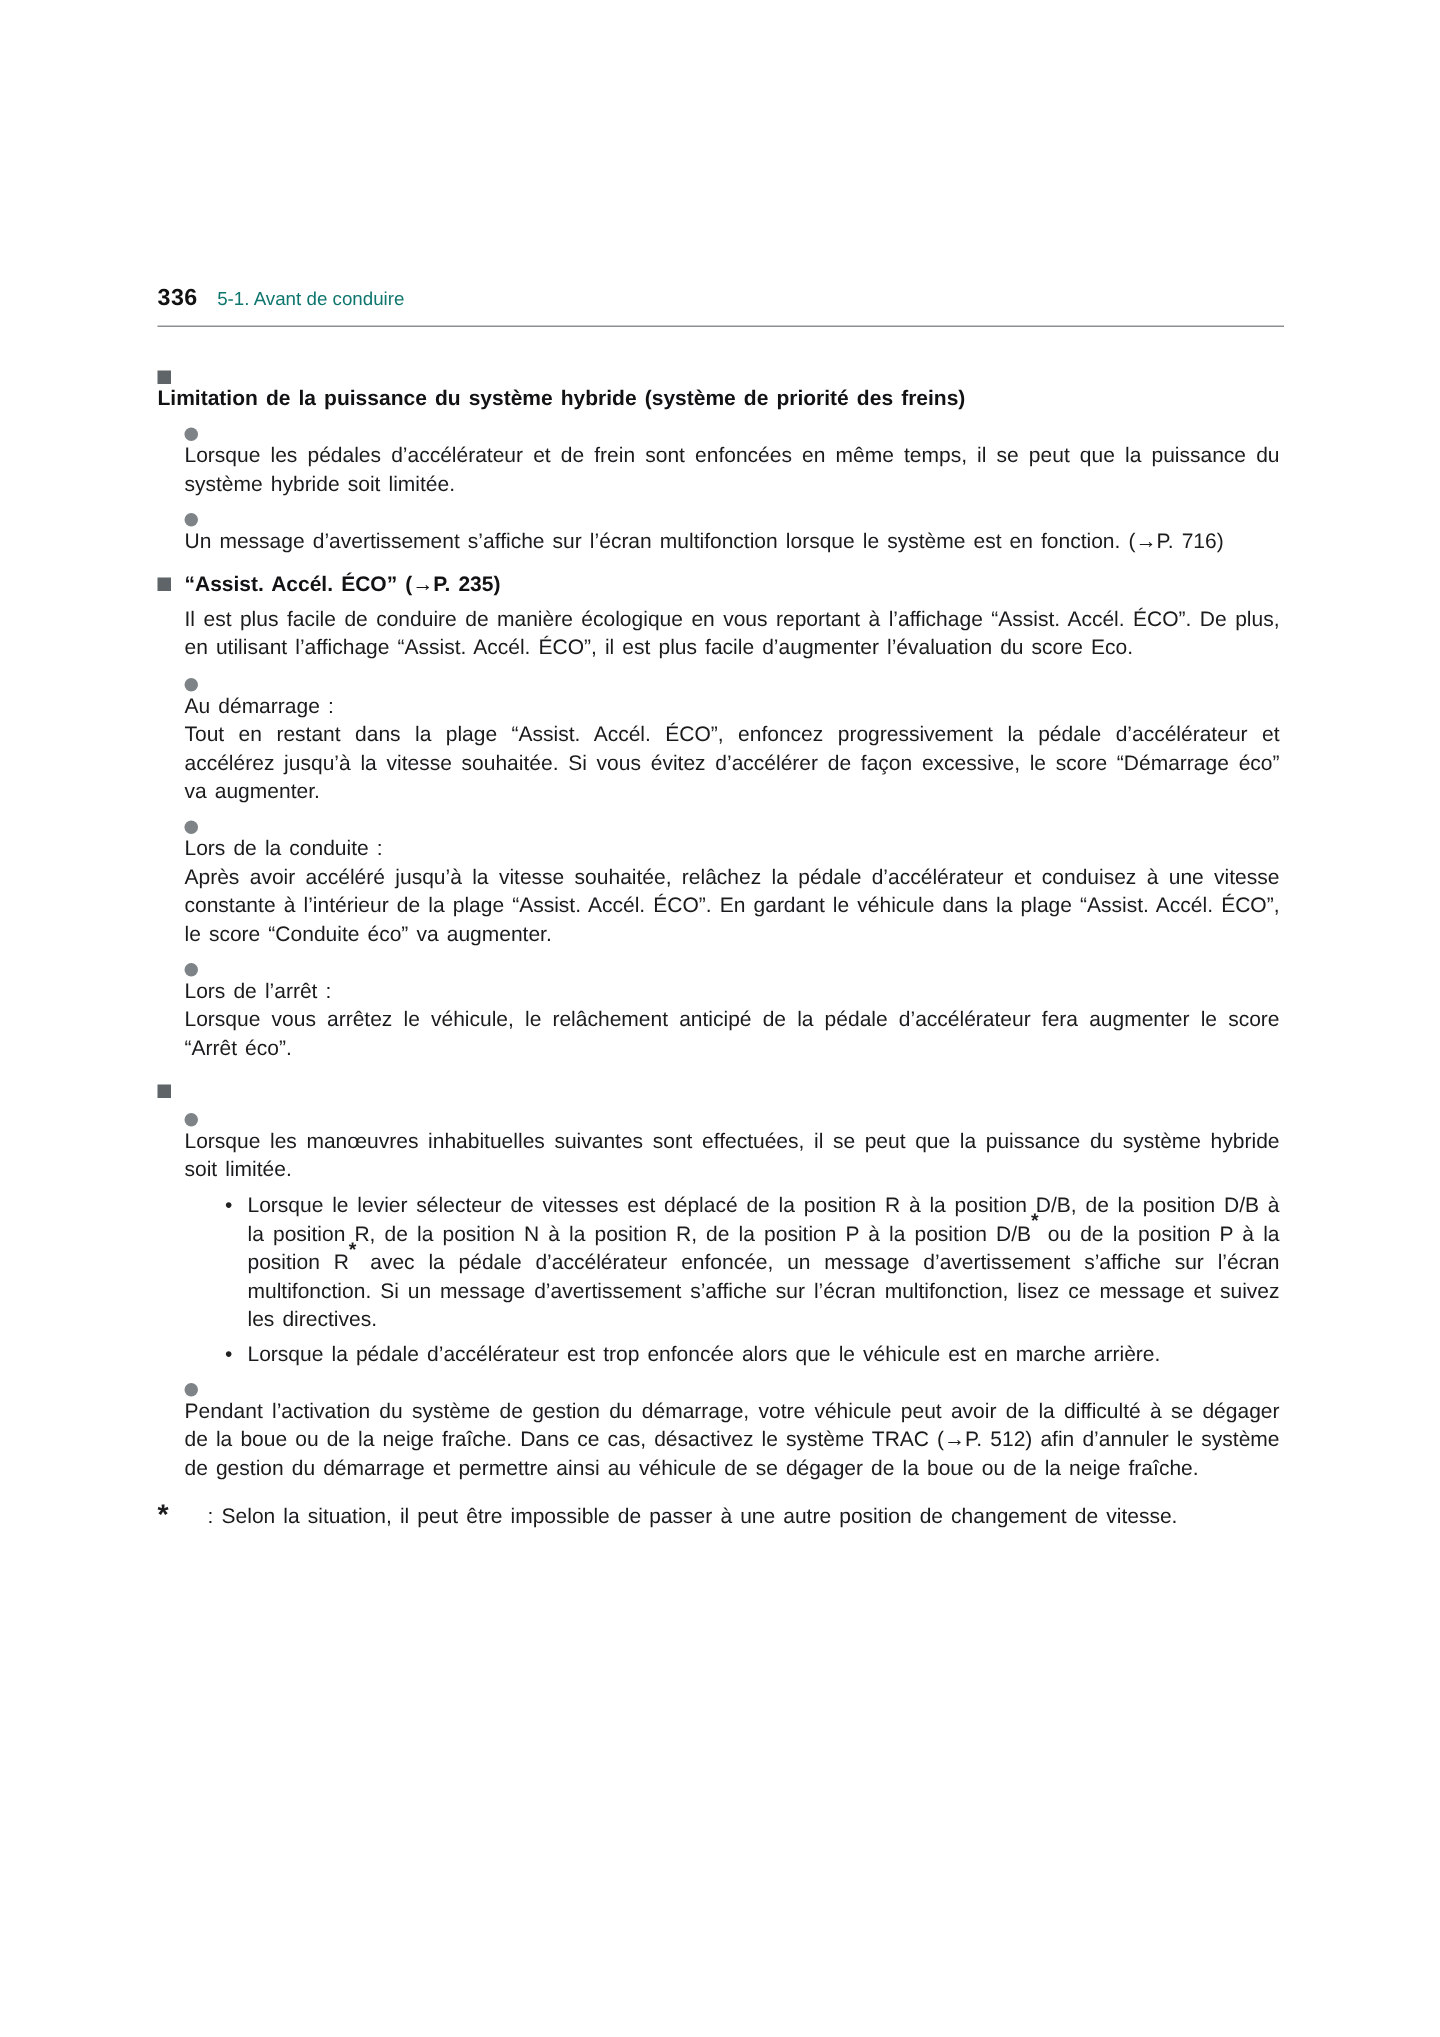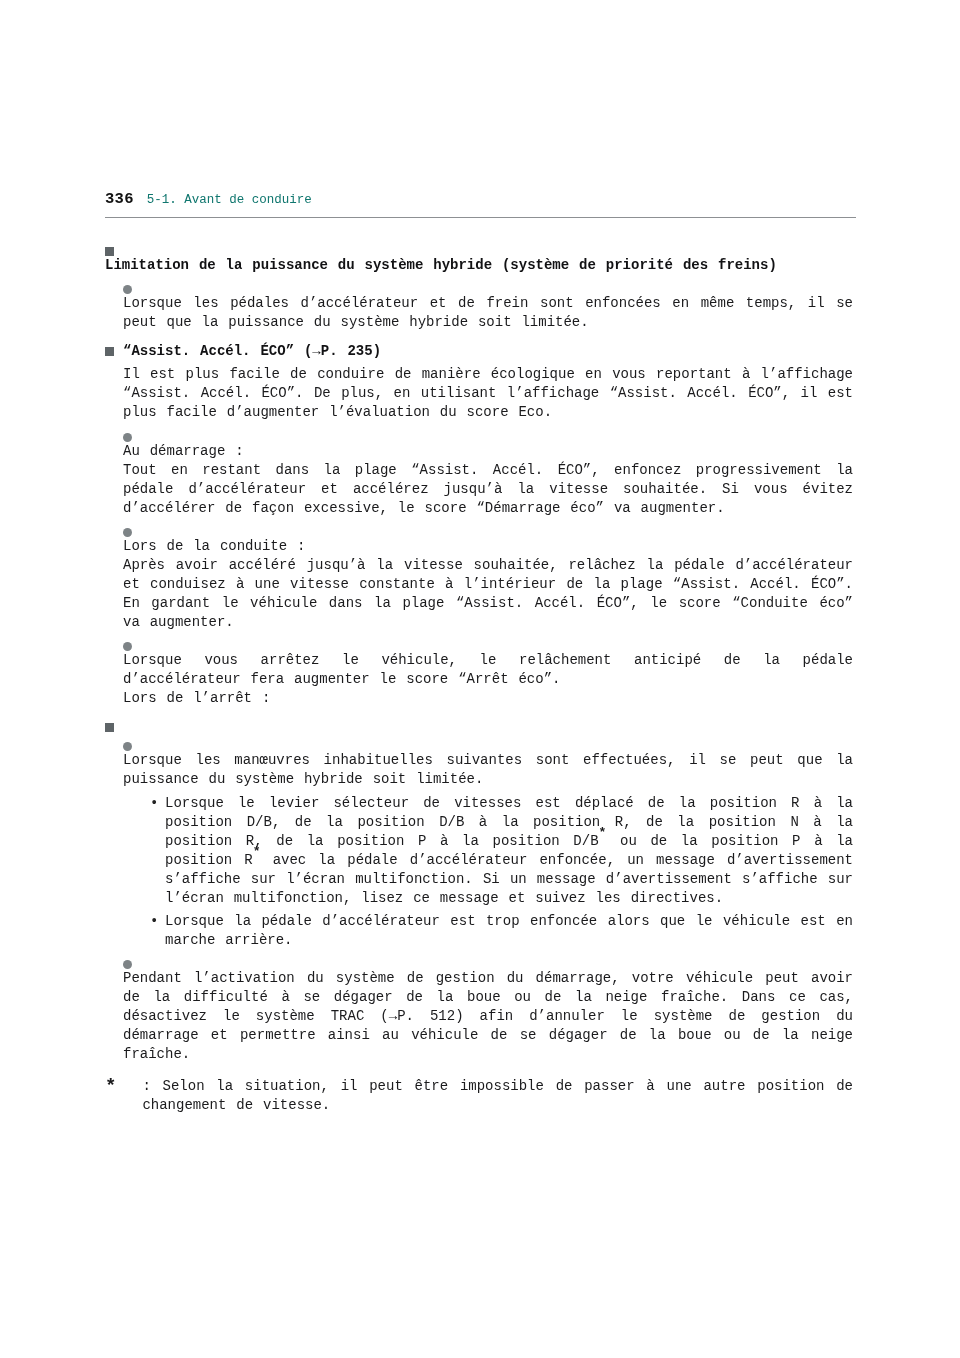--- a/index.html
+++ b/index.html
@@ -1,15 +1,15 @@
 <!DOCTYPE html>
 <html><head>
 <meta charset="utf-8">
 <style>
-  * { margin: 0; padding: 0; box-sizing: border-box; font-family: Liberation Mono, monospace; }
+  * { margin: 0; padding: 0; box-sizing: border-box; }
   html, body { background: #ffffff; }
   body {
     width: 960px;
     height: 1358px;
     position: relative;
     font-family: "Liberation Sans", "DejaVu Sans", sans-serif;
     color: #1b1b1d;
     overflow: hidden;
   }
   .page { position: absolute; inset: 0; background: #ffffff; }
@@ -122,20 +122,24 @@
   <main class="content">
 
     <div class="h-row" style="margin-top:4px;flex-direction:column;">
       <span class="sq"></span>
       <span class="h-text txt">Limitation de la puissance du système hybride (système de priorité des freins)</span>
     </div>
     <div class="b-row">
       <span class="dot"></span>
       <div class="b-body txt">Lorsque les pédales d’accélérateur et de frein sont enfoncées en même temps, il se peut que la puissance du système hybride soit limitée.</div>
     </div>
+    <div class="b-row">
+      <span class="dot"></span>
+      <div class="b-body txt">Un message d’avertissement s’affiche sur l’écran multifonction lorsque le système est en fonction. (→P. 716)</div>
+    </div>
 
     <div class="h-row">
       <span class="sq"></span>
       <span class="h-text txt">“Assist. Accél. ÉCO” (→P. 235)</span>
     </div>
     <div class="para txt">Il est plus facile de conduire de manière écologique en vous reportant à l’affichage “Assist. Accél. ÉCO”. De plus, en utilisant l’affichage “Assist. Accél. ÉCO”, il est plus facile d’augmenter l’évaluation du score Eco.</div>
 
     <div class="b-row">
       <span class="dot"></span>
       <div class="b-body">
@@ -146,22 +150,22 @@
     <div class="b-row">
       <span class="dot"></span>
       <div class="b-body">
         <div class="txt">Lors de la conduite :</div>
         <div class="txt">Après avoir accéléré jusqu’à la vitesse souhaitée, relâchez la pédale d’accélérateur et conduisez à une vitesse constante à l’intérieur de la plage “Assist. Accél. ÉCO”. En gardant le véhicule dans la plage “Assist. Accél. ÉCO”, le score “Conduite éco” va augmenter.</div>
       </div>
     </div>
     <div class="b-row">
       <span class="dot"></span>
       <div class="b-body">
+        <div class="txt">Lors de l’arrêt :</div>
         <div class="txt">Lorsque vous arrêtez le véhicule, le relâchement anticipé de la pédale d’accélérateur fera augmenter le score “Arrêt éco”.</div>
-        <div class="txt">Lors de l’arrêt :</div>
       </div>
     </div>
 
     <div class="h-row">
       <span class="sq"></span>
     </div>
     <div class="b-row">
       <span class="dot"></span>
       <div class="b-body txt">Lorsque les manœuvres inhabituelles suivantes sont effectuées, il se peut que la puissance du système hybride soit limitée.</div>
     </div>

